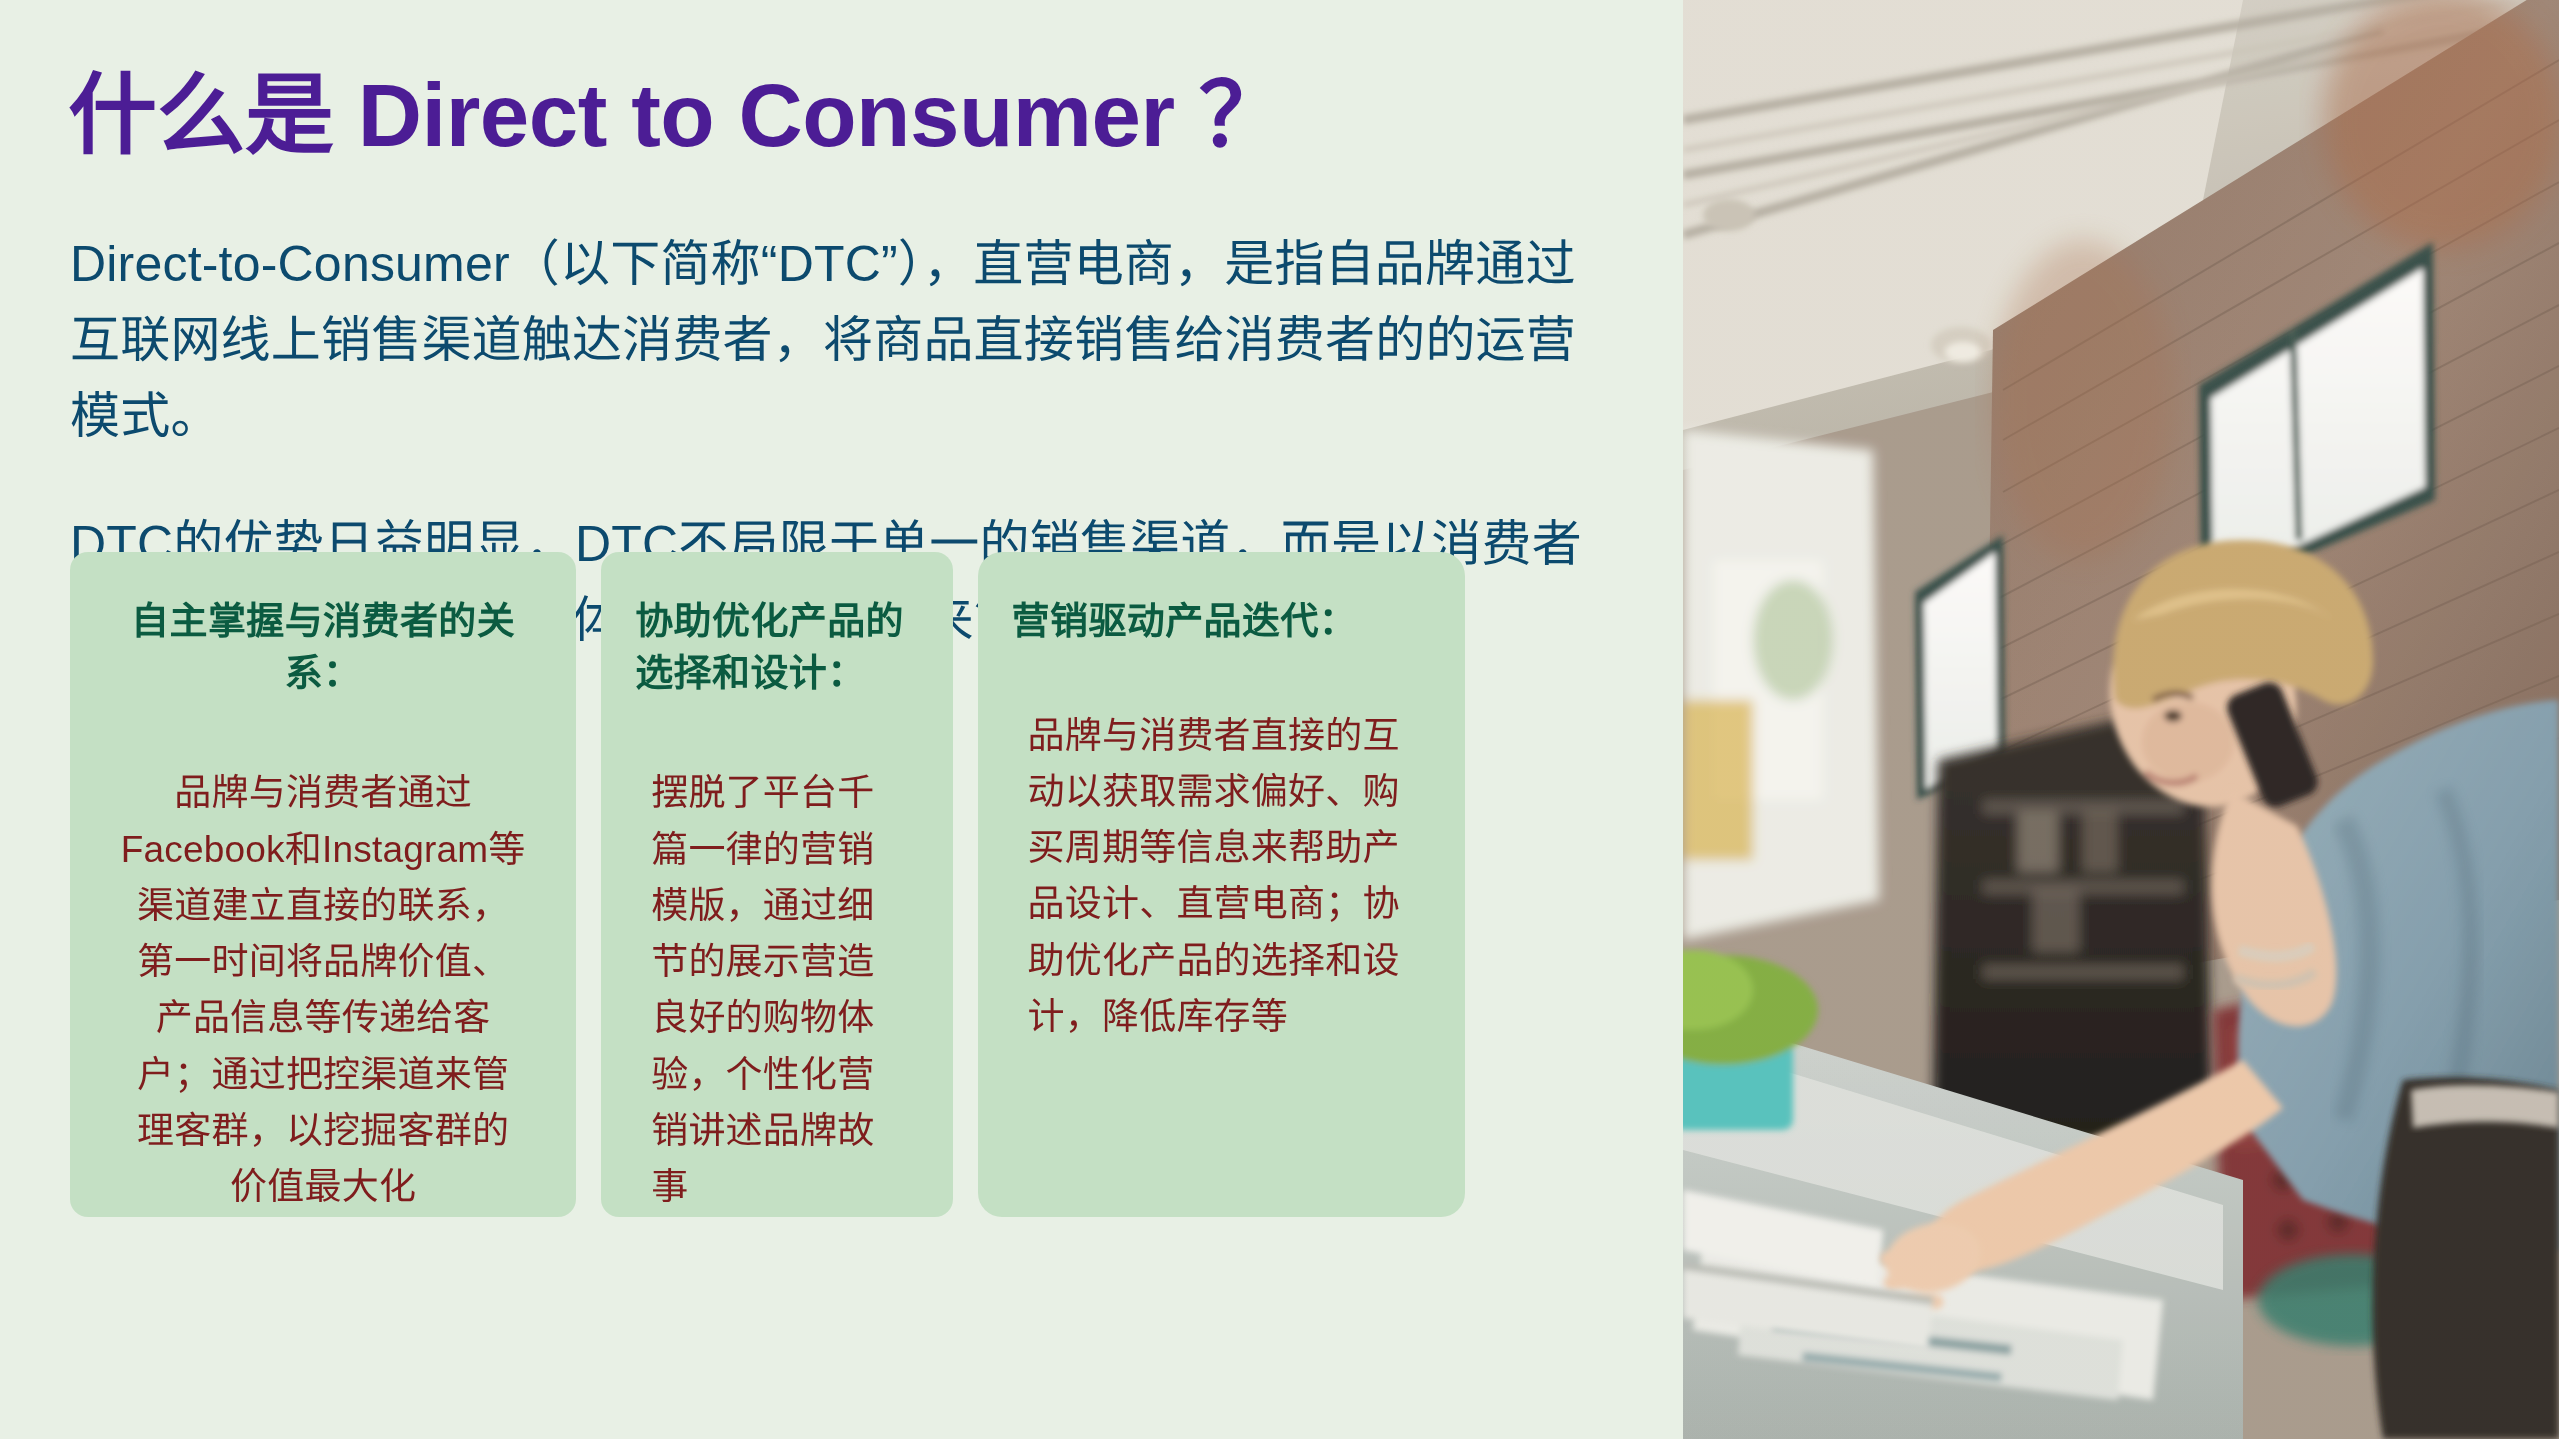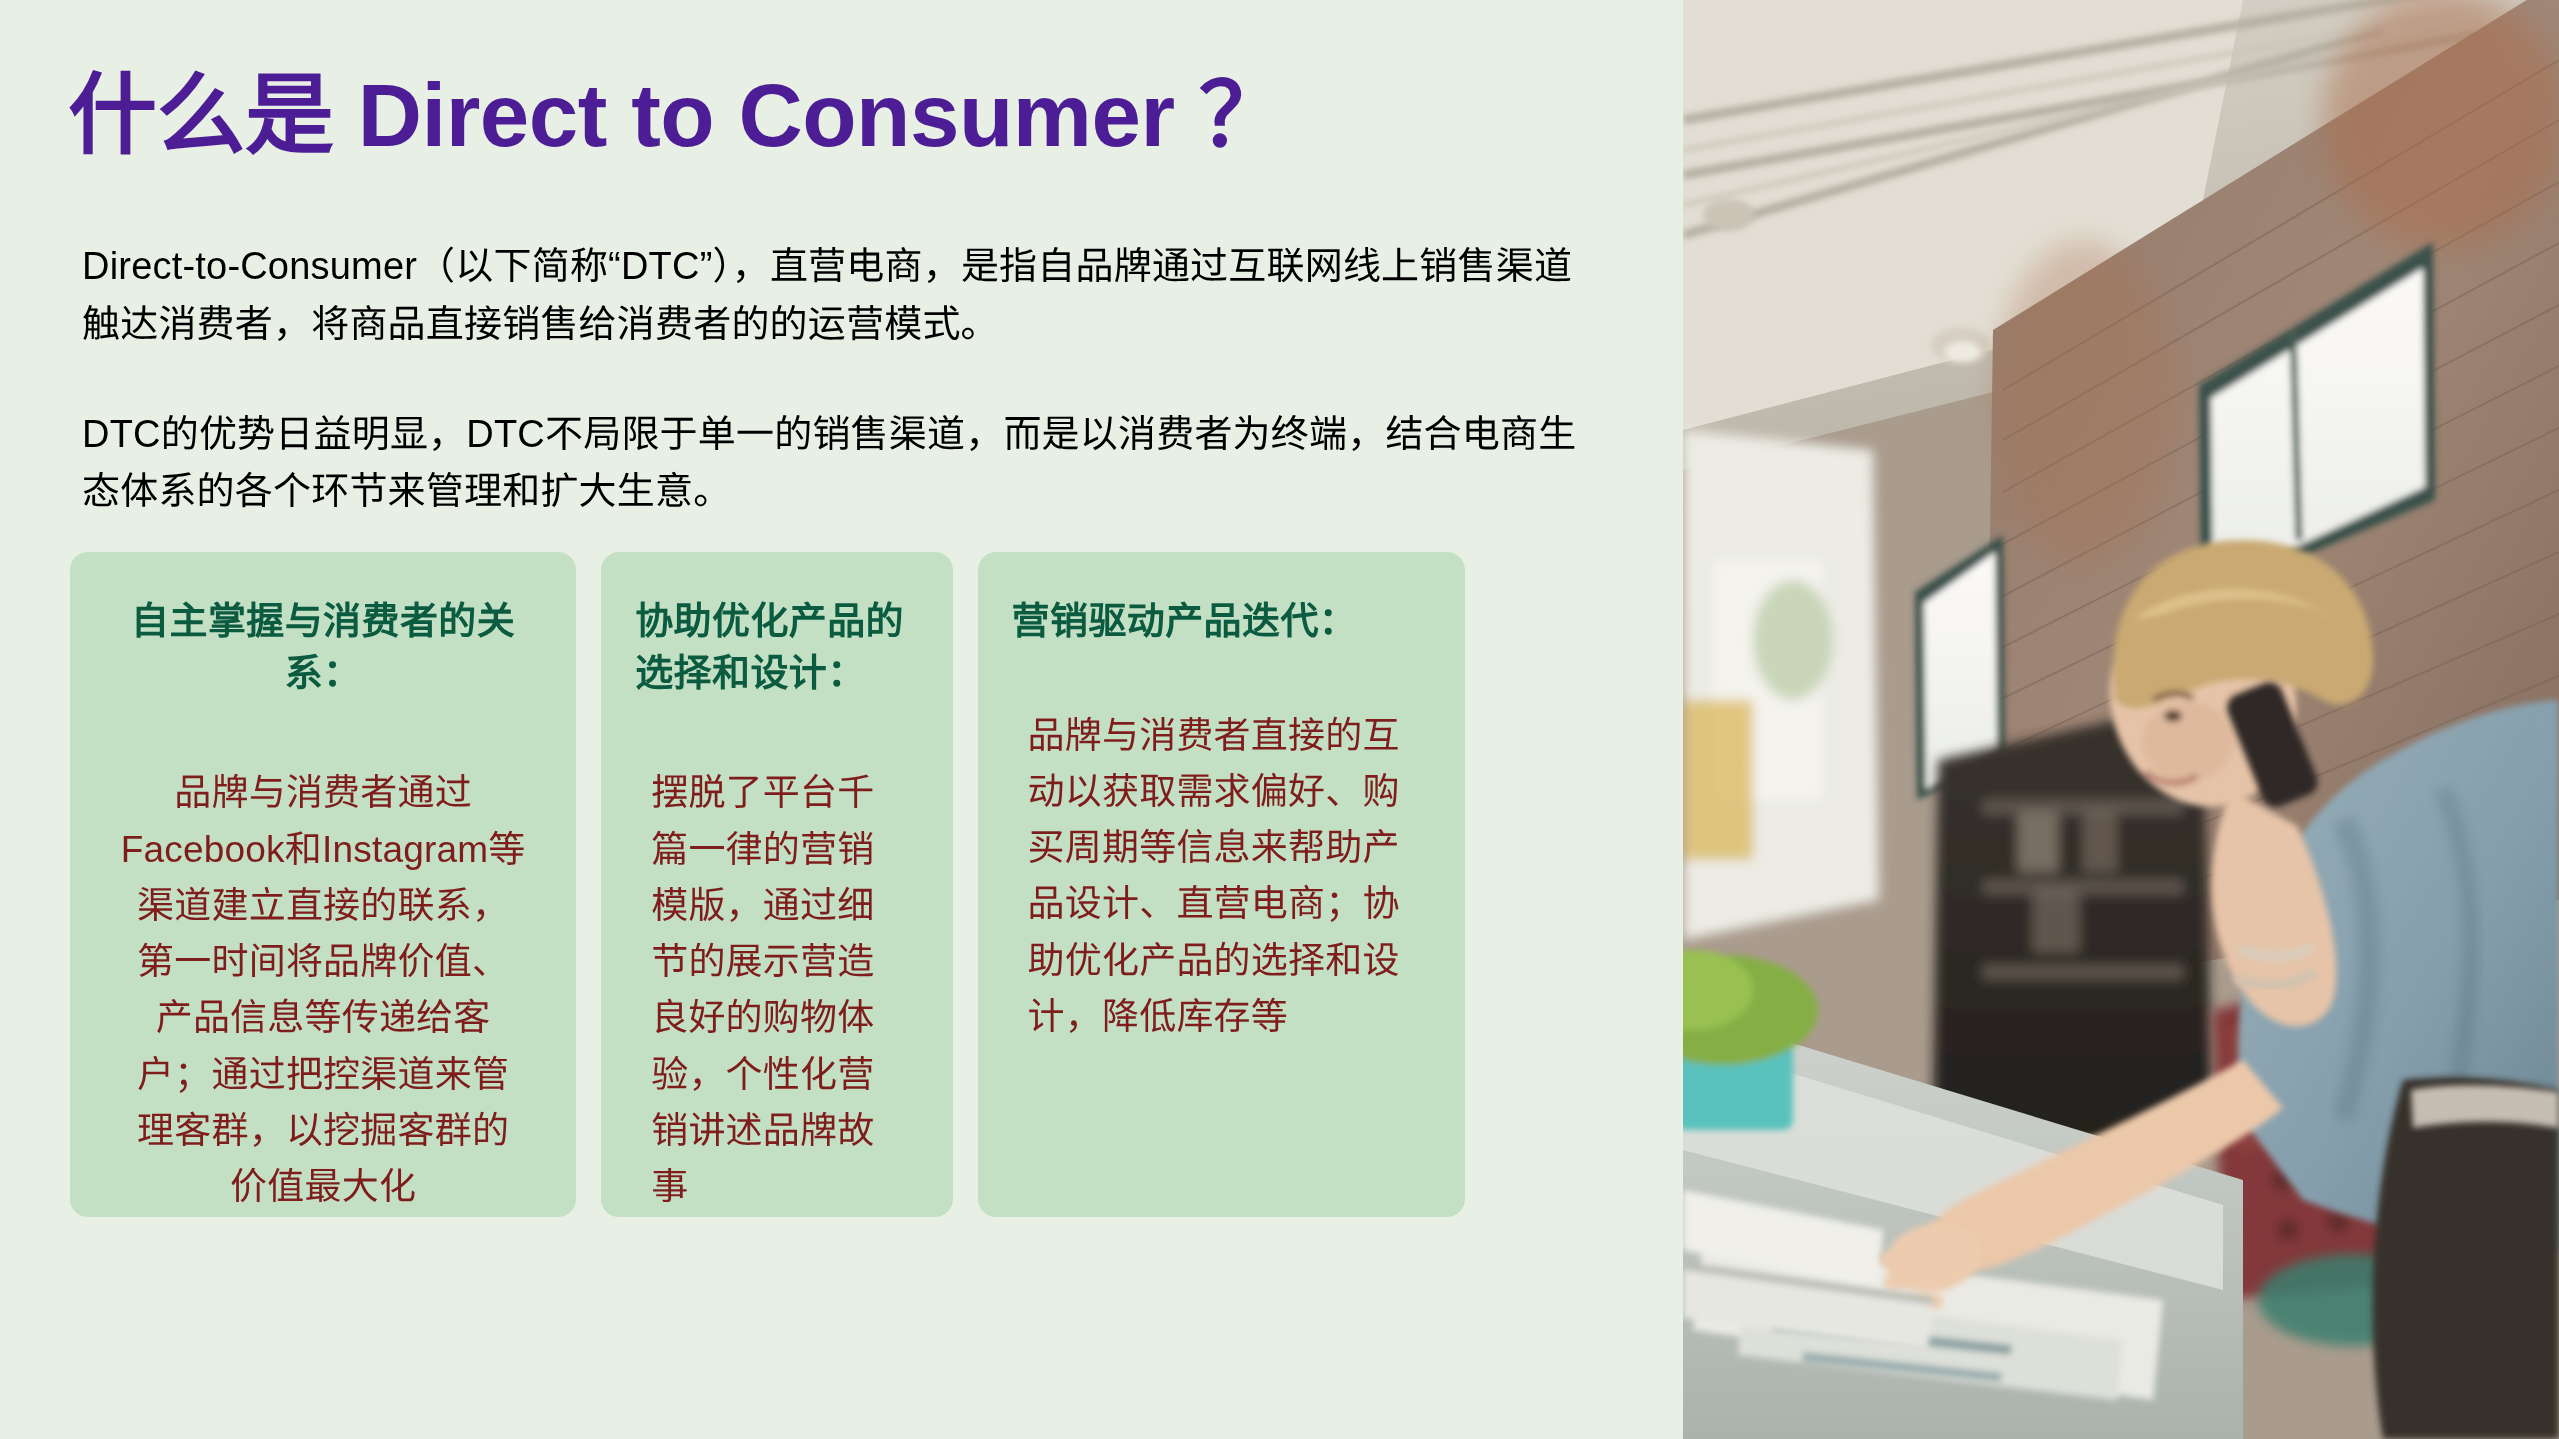--- a/index.html
+++ b/index.html
@@ -41,24 +41,24 @@
     white-space: nowrap;
   }
 
   .intro-block {
     position: absolute;
     left: 70px;
     top: 226px;
     width: 1520px;
   }
   .intro-para {
-    margin: 12px;
-    font-size: 38px;
+    margin: 0;
+    font-size: 50px;
     line-height: 1.52;
-    color: #000000;
+    color: #0c4a6e;
     letter-spacing: 0.2px;
   }
   .intro-para + .intro-para {
     margin-top: 52px;
   }
 
   
   .cards {
     position: absolute;
     left: 70px;
@@ -71,21 +71,21 @@
   }
   .card {
     background: #c4e0c4;
     border-radius: 18px;
     box-sizing: border-box;
     padding: 44px 34px 30px 34px;
     overflow: hidden;
   }
   .card-1 { width: 535px; text-align: center; }
   .card-2 { width: 370px; }
-  .card-3 { width: 515px; }
+  .card-3 { width: 515px; border-radius: 24px; }
 
   .card-heading {
     margin: 0;
     font-size: 38px;
     line-height: 1.36;
     font-weight: 700;
     color: #0b5b41;
     letter-spacing: 0.4px;
   }
   .card-body {

